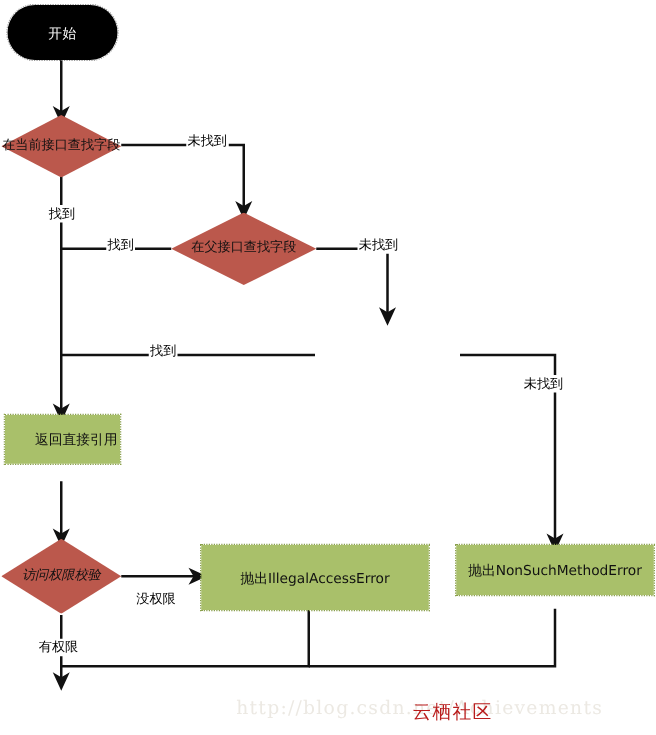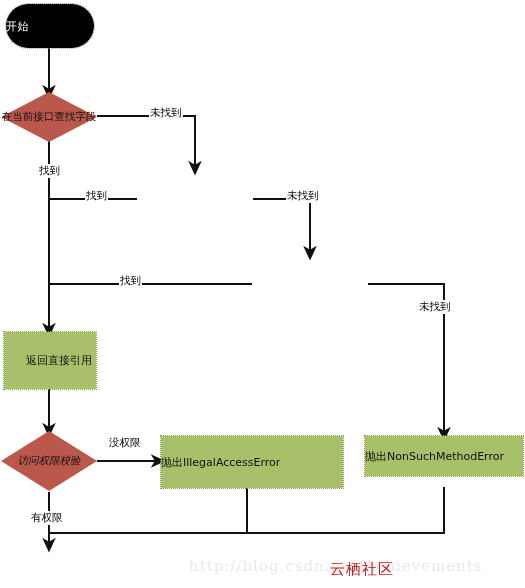--- a/index.html
+++ b/index.html
@@ -21,20 +21,21 @@
     position: absolute;
     left: 0; top: 0;
     width: 525px;
     height: 588px;
   }
   .node {
     position: absolute;
     box-sizing: border-box;
     display: flex;
     align-items: center;
+    justify-content: center;
     text-align: center;
     z-index: 3;
   }
   .terminator {
     background: #000000;
     color: #ffffff;
     border-radius: 22px;
     font-size: 11px;
     letter-spacing: 0.5px;
     outline: 1px dotted #9a9a9a;
@@ -142,23 +143,27 @@
 
   <div class="node terminator" style="left:6px; top:4px; width:88px; height:44px;">
     <span>开始</span>
   </div>
 
   <div class="decision-wrap" style="left:1px; top:92px; width:96px; height:50px;">
     <div class="decision-shape"></div>
     <div class="decision-label">在当前接口查找字段</div>
   </div>
 
+  <div class="decision-wrap" style="left:137px; top:170px; width:116px; height:58px;">
+    <div class="decision-shape"></div>
+    <div class="decision-label">在父接口查找字段</div>
+  </div>
 
 
-  <div class="node process" style="left:4px; top:332px; width:92px; height:57px;padding-left:22px;">
+  <div class="node process" style="left:4px; top:332px; width:92px; height:39px;padding-left:22px;">
     <span>返回直接引用</span>
   </div>
 
   <div class="decision-wrap" style="left:1px; top:431px; width:96px; height:60px;font-style:italic;">
     <div class="decision-shape"></div>
     <div class="decision-label">访问权限校验</div>
   </div>
 
   <div class="node process" style="left:161px; top:436px; width:182px; height:52px;">
     <span>抛出IllegalAccessError</span>
@@ -174,20 +179,20 @@
   <div class="edge-label" style="left:38px; top:164px;">找到</div>
 
   <div class="edge-label" style="left:85px; top:189px;">找到</div>
 
   <div class="edge-label" style="left:286px; top:189px;">未找到</div>
 
   <div class="edge-label" style="left:119px; top:274px;">找到</div>
 
   <div class="edge-label" style="left:418px; top:300px;">未找到</div>
 
-  <div class="edge-label" style="left:108px; top:436px;">没权限</div>
+  <div class="edge-label" style="left:108px; top:472px;">没权限</div>
 
   <div class="edge-label" style="left:30px; top:511px;">有权限</div>
 
   <div class="watermark" style="left:178px; top:557px;margin-left:11px;">http://blog.csdn.net/Achievements</div>
   <div class="watermark-cn" style="left:330px; top:560px;">云栖社区</div>
 
 </div>
 
 </body></html>

